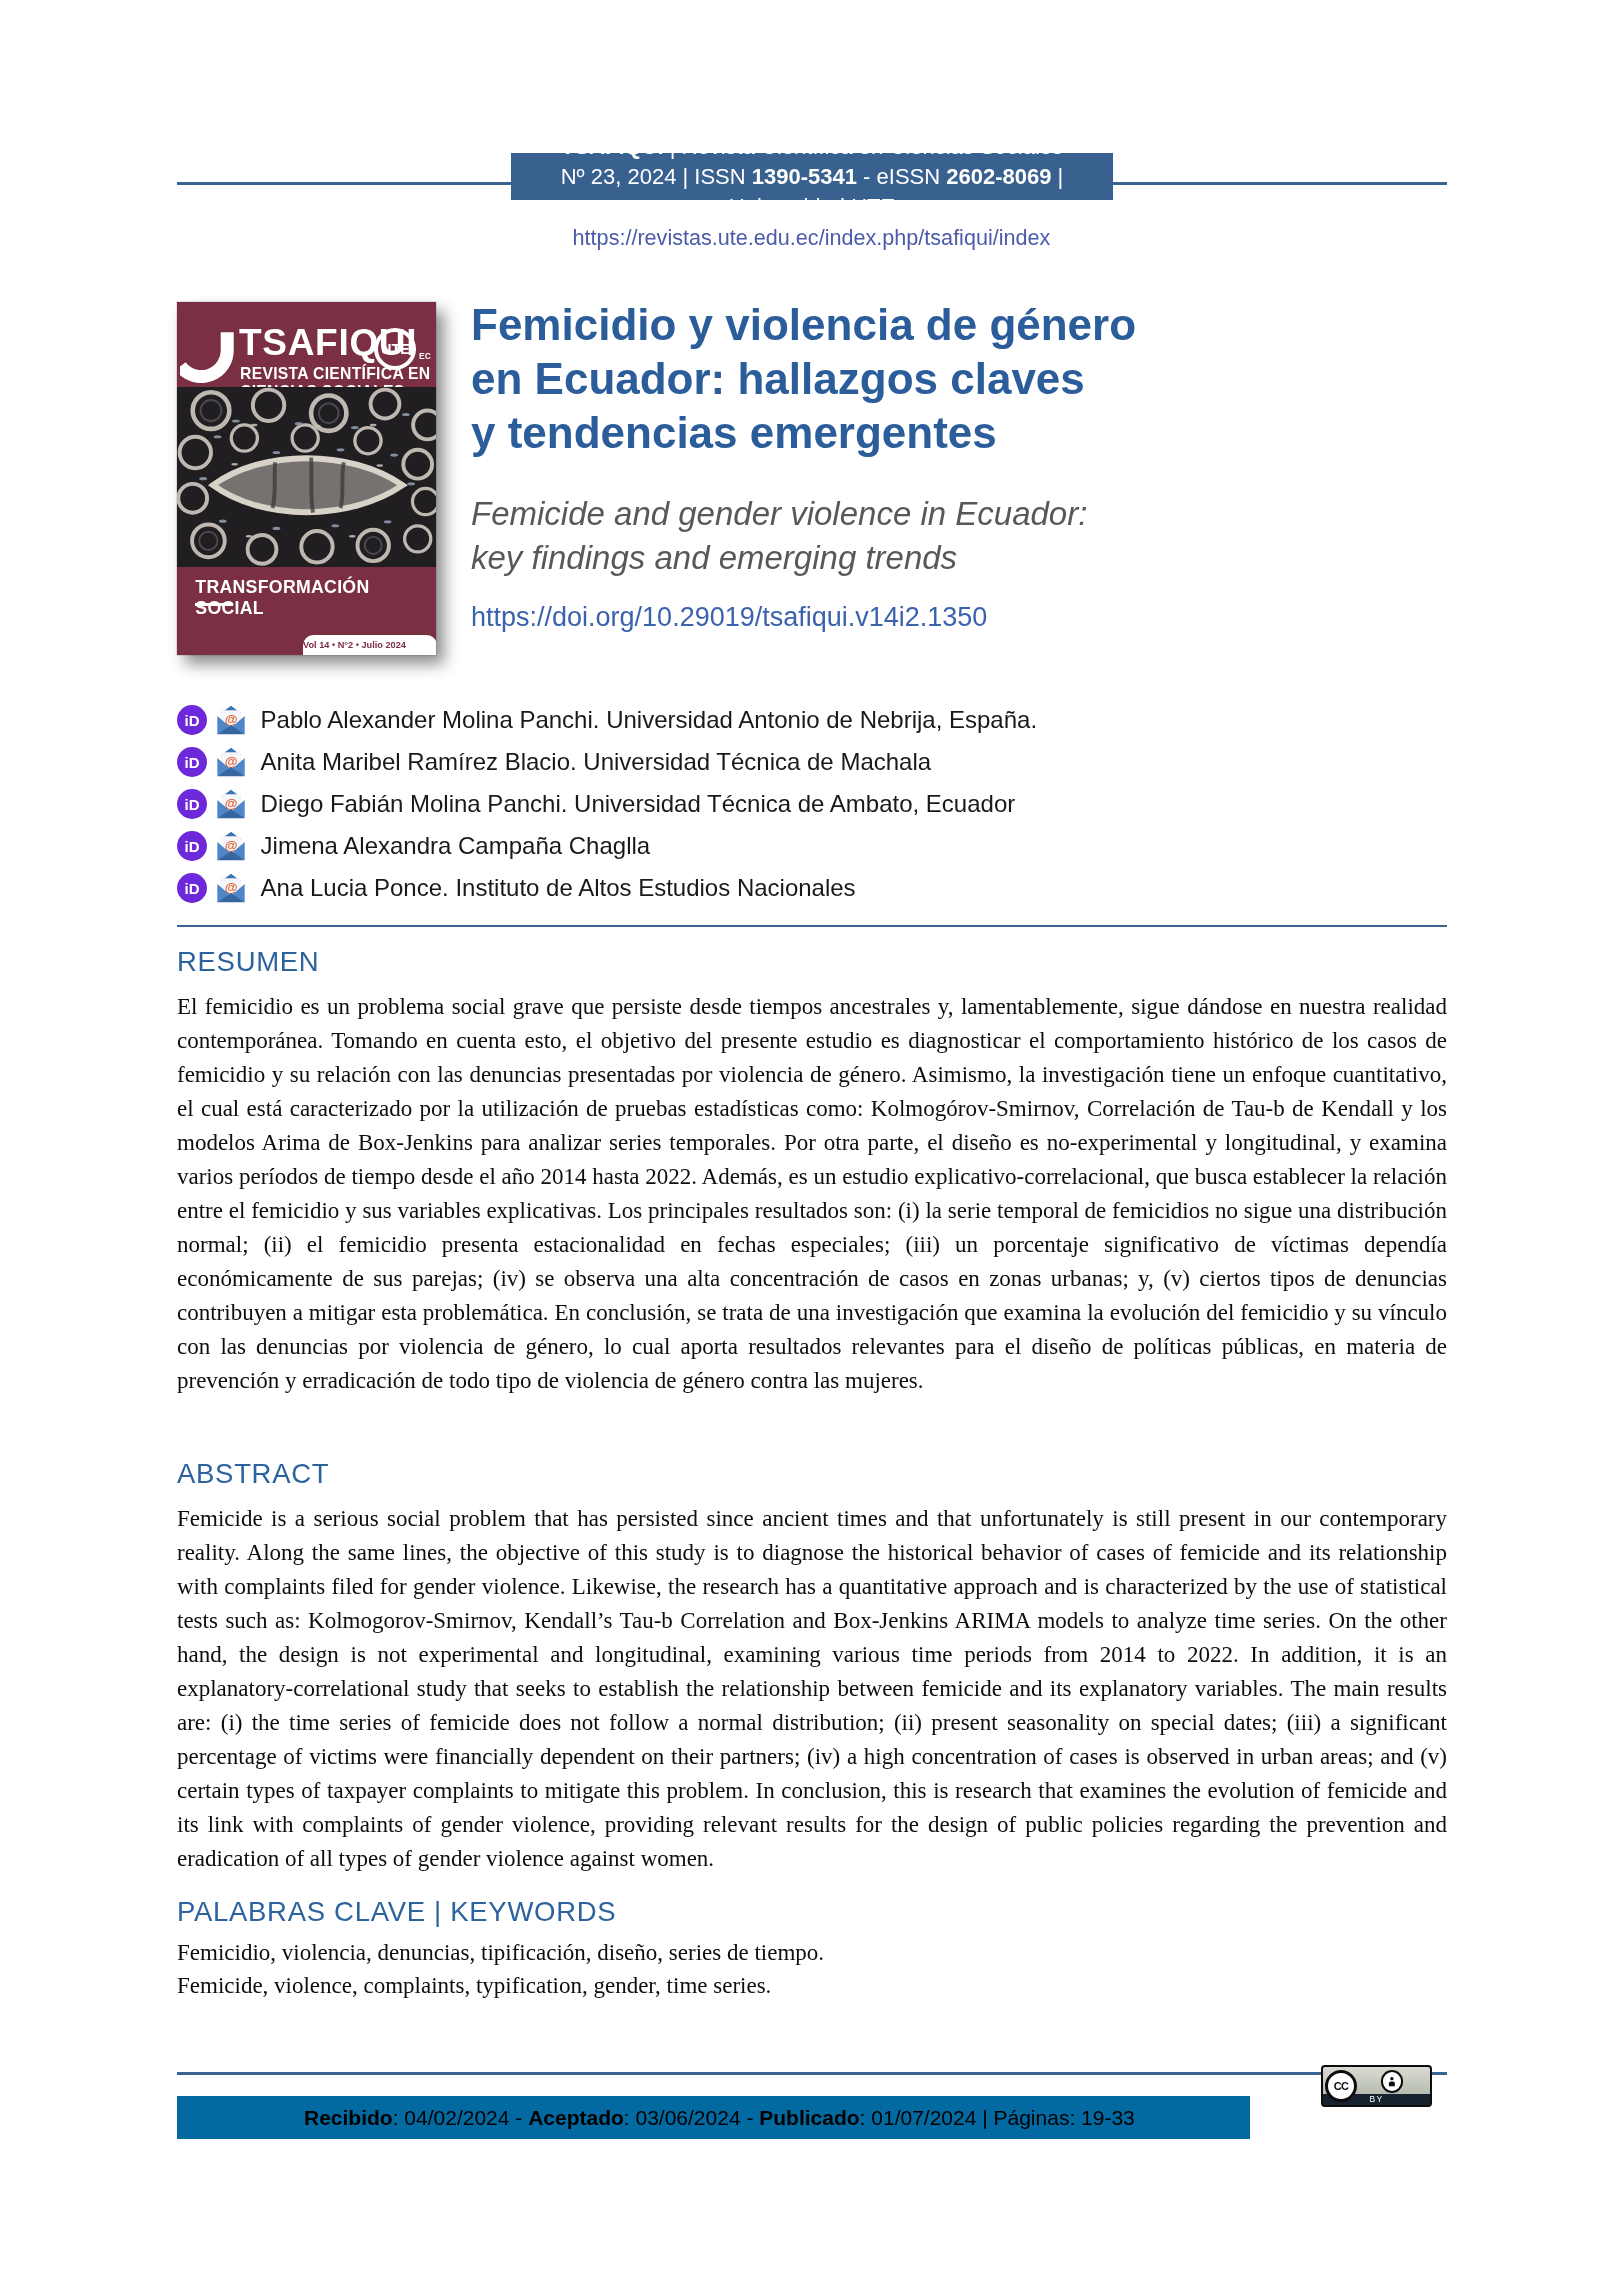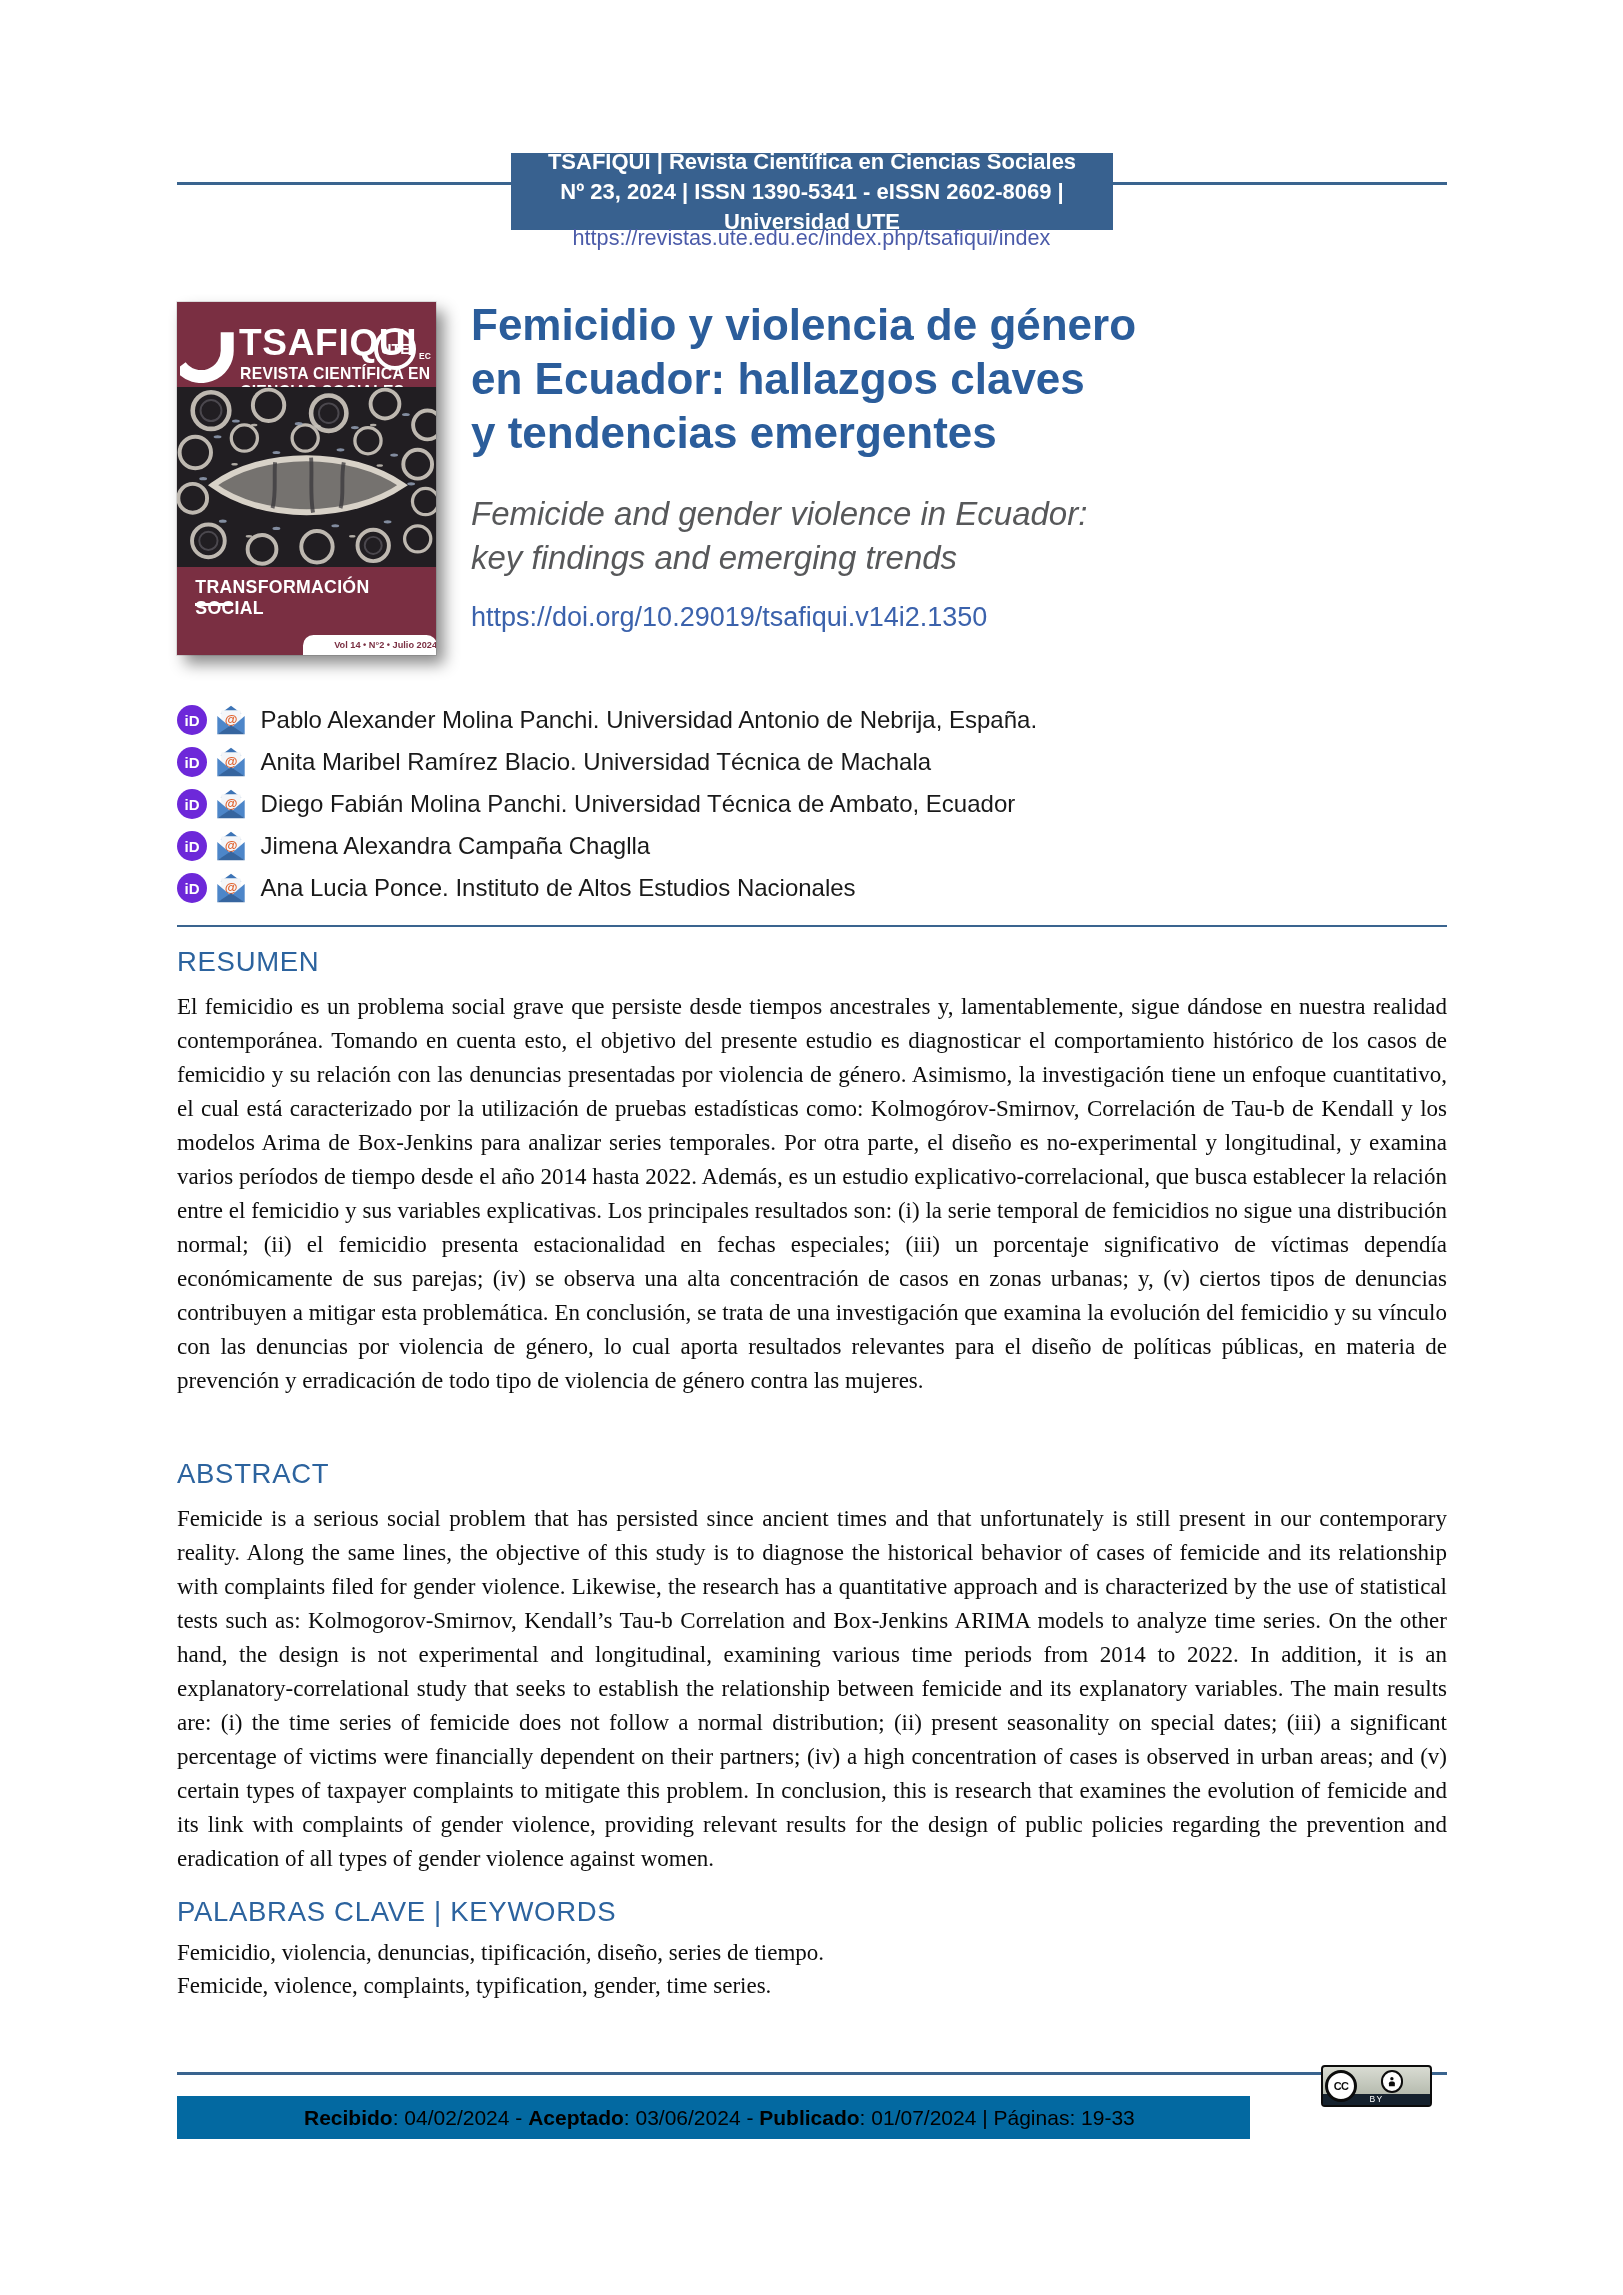--- a/index.html
+++ b/index.html
@@ -1,41 +1,41 @@
 <!DOCTYPE html>
 <html style="font-size:10.5px"><head>
 <meta charset="utf-8">
 <style>
   html,body{margin:0;padding:0;background:#ffffff;}
   .page{position:relative;width:1623px;height:2295px;background:#fff;overflow:hidden;
         font-family:"Liberation Sans",sans-serif;}
 
   
   .header-rule{position:absolute;left:177px;top:182px;width:1270px;height:2.6px;background:#3a648f;}
-  .header-box{position:absolute;left:511px;top:153px;width:602px;height:77px;background:#38618f;
+  .header-box{position:absolute;left:511px;top:153px;width:602px;height:47px;background:#38618f;
               color:#fff;text-align:center;display:flex;flex-direction:column;justify-content:center;
-              font-size:22px;line-height:30px;font-weight:bold;}
+              font-size:22px;line-height:30px;}
   .journal-url{position:absolute;left:0;top:225px;width:100%;text-align:center;
                font-size:21.6px;color:#4b5ba9;}
 
   
   .cover{position:absolute;left:177px;top:302px;width:259px;height:353px;background:#7a2f42;
          box-shadow:7.9px 9.2px 14.4px rgba(0,0,0,.45),0 0 0 0.7px rgba(0,0,0,.15);overflow:hidden;}
   .cover .swoosh{position:absolute;left:2.6px;top:29px;width:58px;height:52px;}
   .cover-logo-title{position:absolute;left:62px;top:19.6px;font-size:37px;font-weight:bold;color:#fff;letter-spacing:0.7px;}
   .cover-sub{position:absolute;left:63px;top:63px;font-size:15.7px;font-weight:bold;color:#fff;line-height:17.7px;letter-spacing:0.3px;}
   .cover-small{position:absolute;left:63px;top:99px;font-size:8.5px;color:rgba(255,255,255,.8);line-height:11px;}
   .ute-logo{position:absolute;right:19.6px;top:26px;width:34px;height:34px;border:4.6px solid #fff;border-radius:50%;
             display:flex;align-items:center;justify-content:center;color:#fff;font-weight:bold;font-size:14.4px;}
   .ute-ec{position:absolute;right:5.2px;top:37px;color:#fff;font-weight:bold;font-size:8.5px;margin-top:12px;}
   .artwork{position:absolute;left:0;top:85px;width:259px;height:180px;}
   .cover-banner{position:absolute;left:18.3px;top:275px;font-size:17.7px;font-weight:bold;color:#fff;letter-spacing:0.3px;}
   .cover-banner-underline{position:absolute;left:18.3px;top:301px;width:38px;height:2.6px;background:#fff;}
   .cover-pill{position:absolute;left:126px;bottom:0;width:134px;height:19.6px;background:#fff;
-              border-radius:10.5px 10.5px 0 0;display:flex;align-items:center;justify-content:flex-end;}
+              border-radius:10.5px 10.5px 0 0;display:flex;align-items:center;justify-content:flex-start;}
   .cover-pill span{font-size:9.2px;font-weight:bold;color:#7a2f42;}
 
   
   .article-title{position:absolute;left:471px;top:298px;width:982px;font-size:44px;font-weight:bold;
                  color:#2b5d9b;line-height:54px;}
   .article-subtitle{position:absolute;left:471px;top:492px;width:982px;font-size:33px;font-style:italic;
                     color:#57585a;line-height:44px;}
   .doi-link{position:absolute;left:471px;top:602px;font-size:27px;color:#3b62ac;}
 
   

